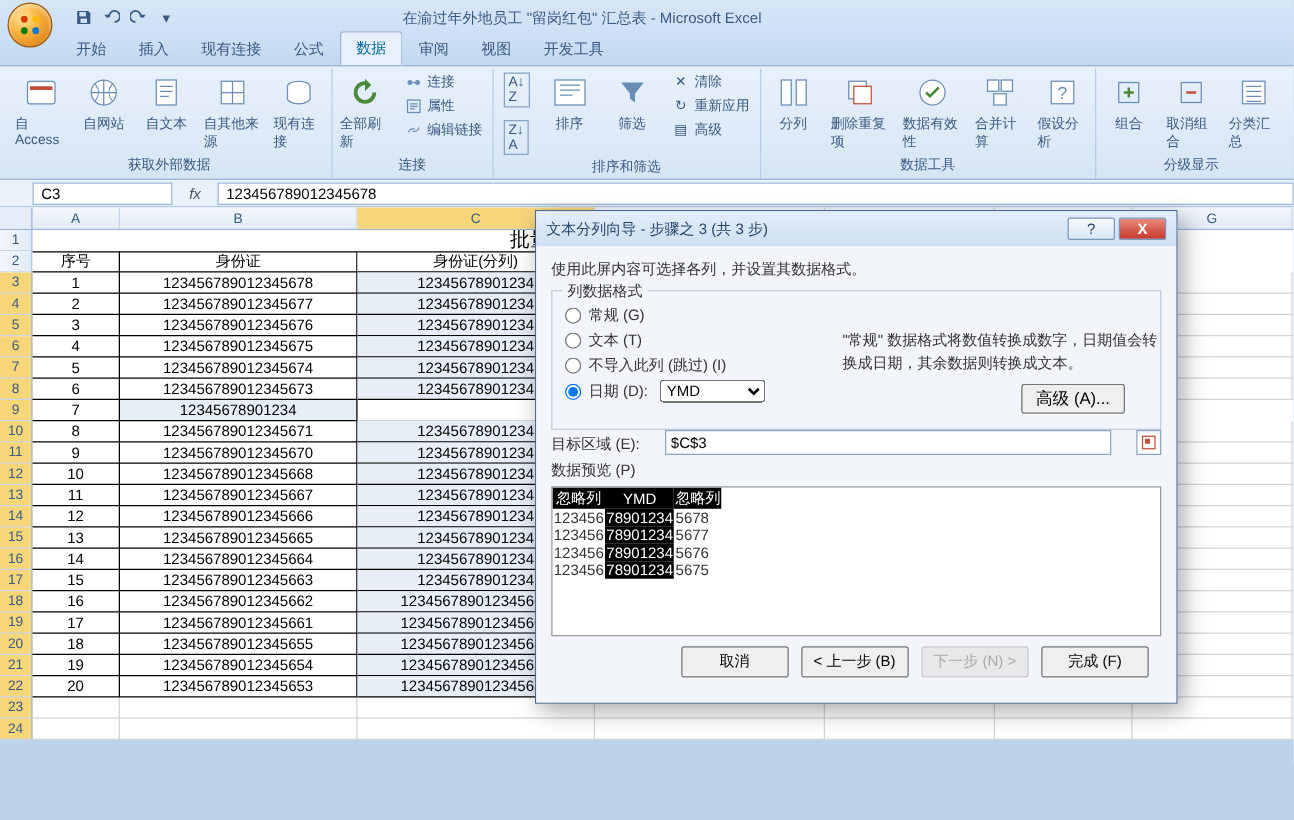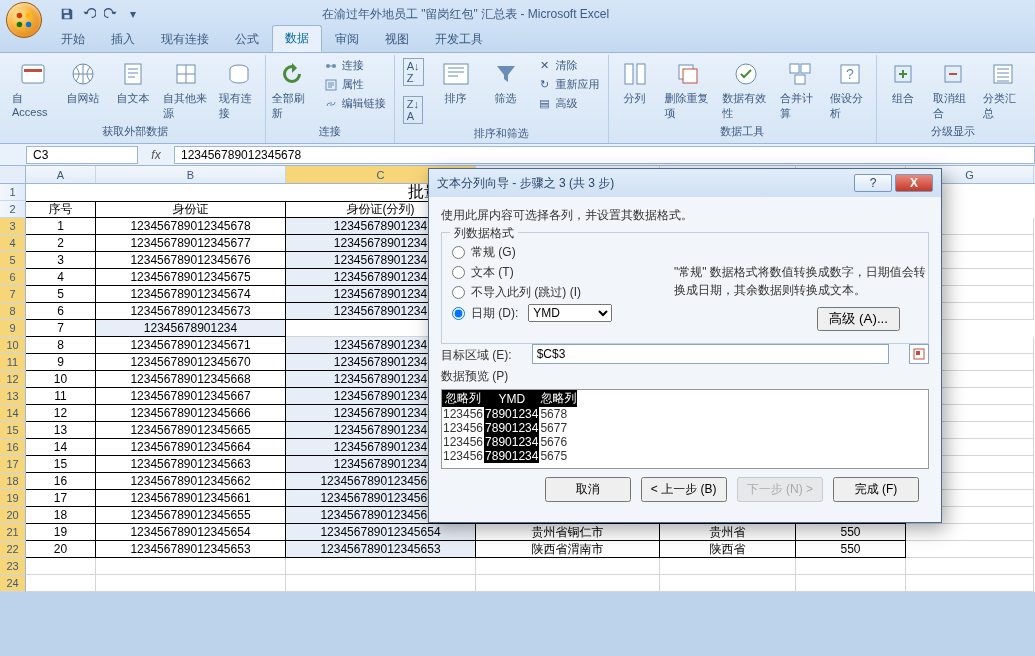--- a/index.html
+++ b/index.html
@@ -60,21 +60,21 @@
   .dlg-body { padding:10px 12px 10px 12px; background:#f2f5f9; font-size:12px; color:#333; }
   .fieldset { border:1px solid #bfcddd; padding:8px 10px 10px; position:relative; margin-top:8px; }
   .fieldset .legend { position:absolute; top:-8px; left:8px; background:#f2f5f9; padding:0 4px; }
   .radios label{ display:flex; align-items:center; gap:6px; margin:3px 0; }
   .radios select{ font-size:12px; margin-left:4px; width:84px; }
   .side-note{ position:absolute; left:232px; top:30px; width:258px; font-size:12px; line-height:1.5; }
   .adv-btn{ position:absolute; right:28px; top:74px; padding:1px 10px; }
   .rowline { display:flex; align-items:flex-end; gap:20px; margin:0 0; }
   .rowline input[type=text]{ flex:1; border:1px solid #8aa4c4; padding:2px 4px; font-size:12px; }
   .rowline .rangebtn{ width:20px; height:20px; border:1px solid #8aa4c4; background:#fff; display:flex; align-items:center; justify-content:center; }
-  .preview { border:1px solid #999; background:#fff; height:80px; overflow:auto; font-family:SimSun,monospace; font-size:12px; position:relative; }
+  .preview { border:1px solid #999; background:#fff; height:120px; overflow:auto; font-family:SimSun,monospace; font-size:12px; position:relative; }
   .preview table{ border-collapse:collapse; }
   .preview th{ background:#000; color:#fff; font-weight:normal; padding:0 1px; }
   .preview td{ padding:0 1px; white-space:nowrap; }
   .preview .seg-mid{ background:#000; color:#fff; }
   .dlg-buttons { display:flex; justify-content:flex-end; gap:10px; padding:8px 10px 10px; }
   .dlg-buttons button{ min-width:86px; padding:2px 8px; font-size:12px; }
 
   button, select, input { font-family: inherit; }
 
   svg { display:block; }

